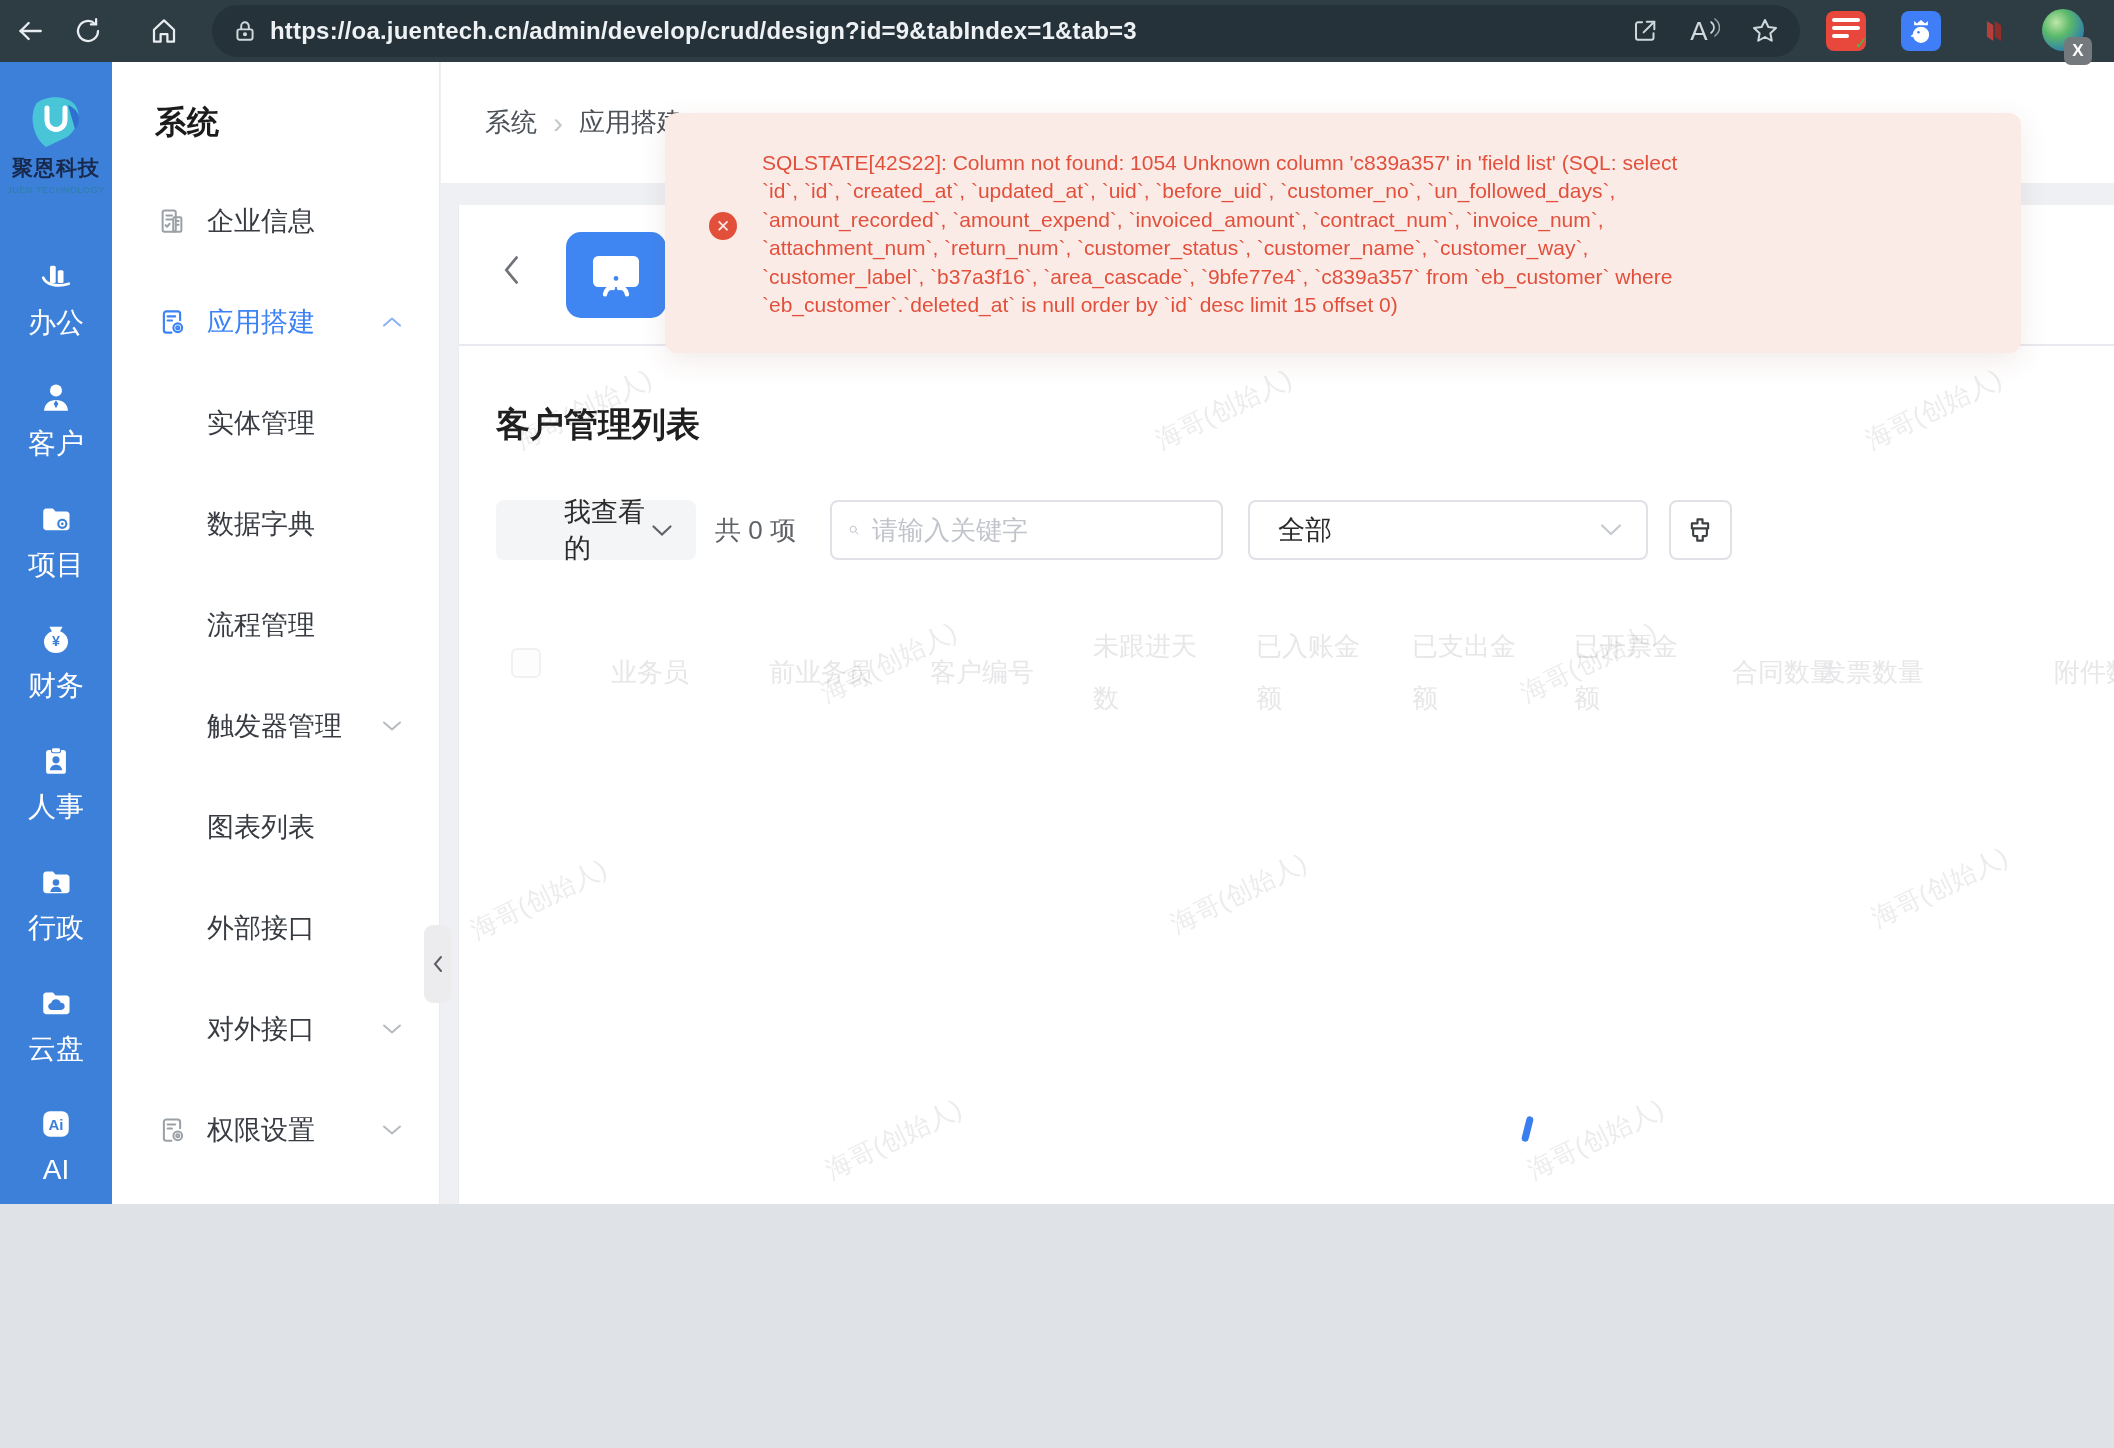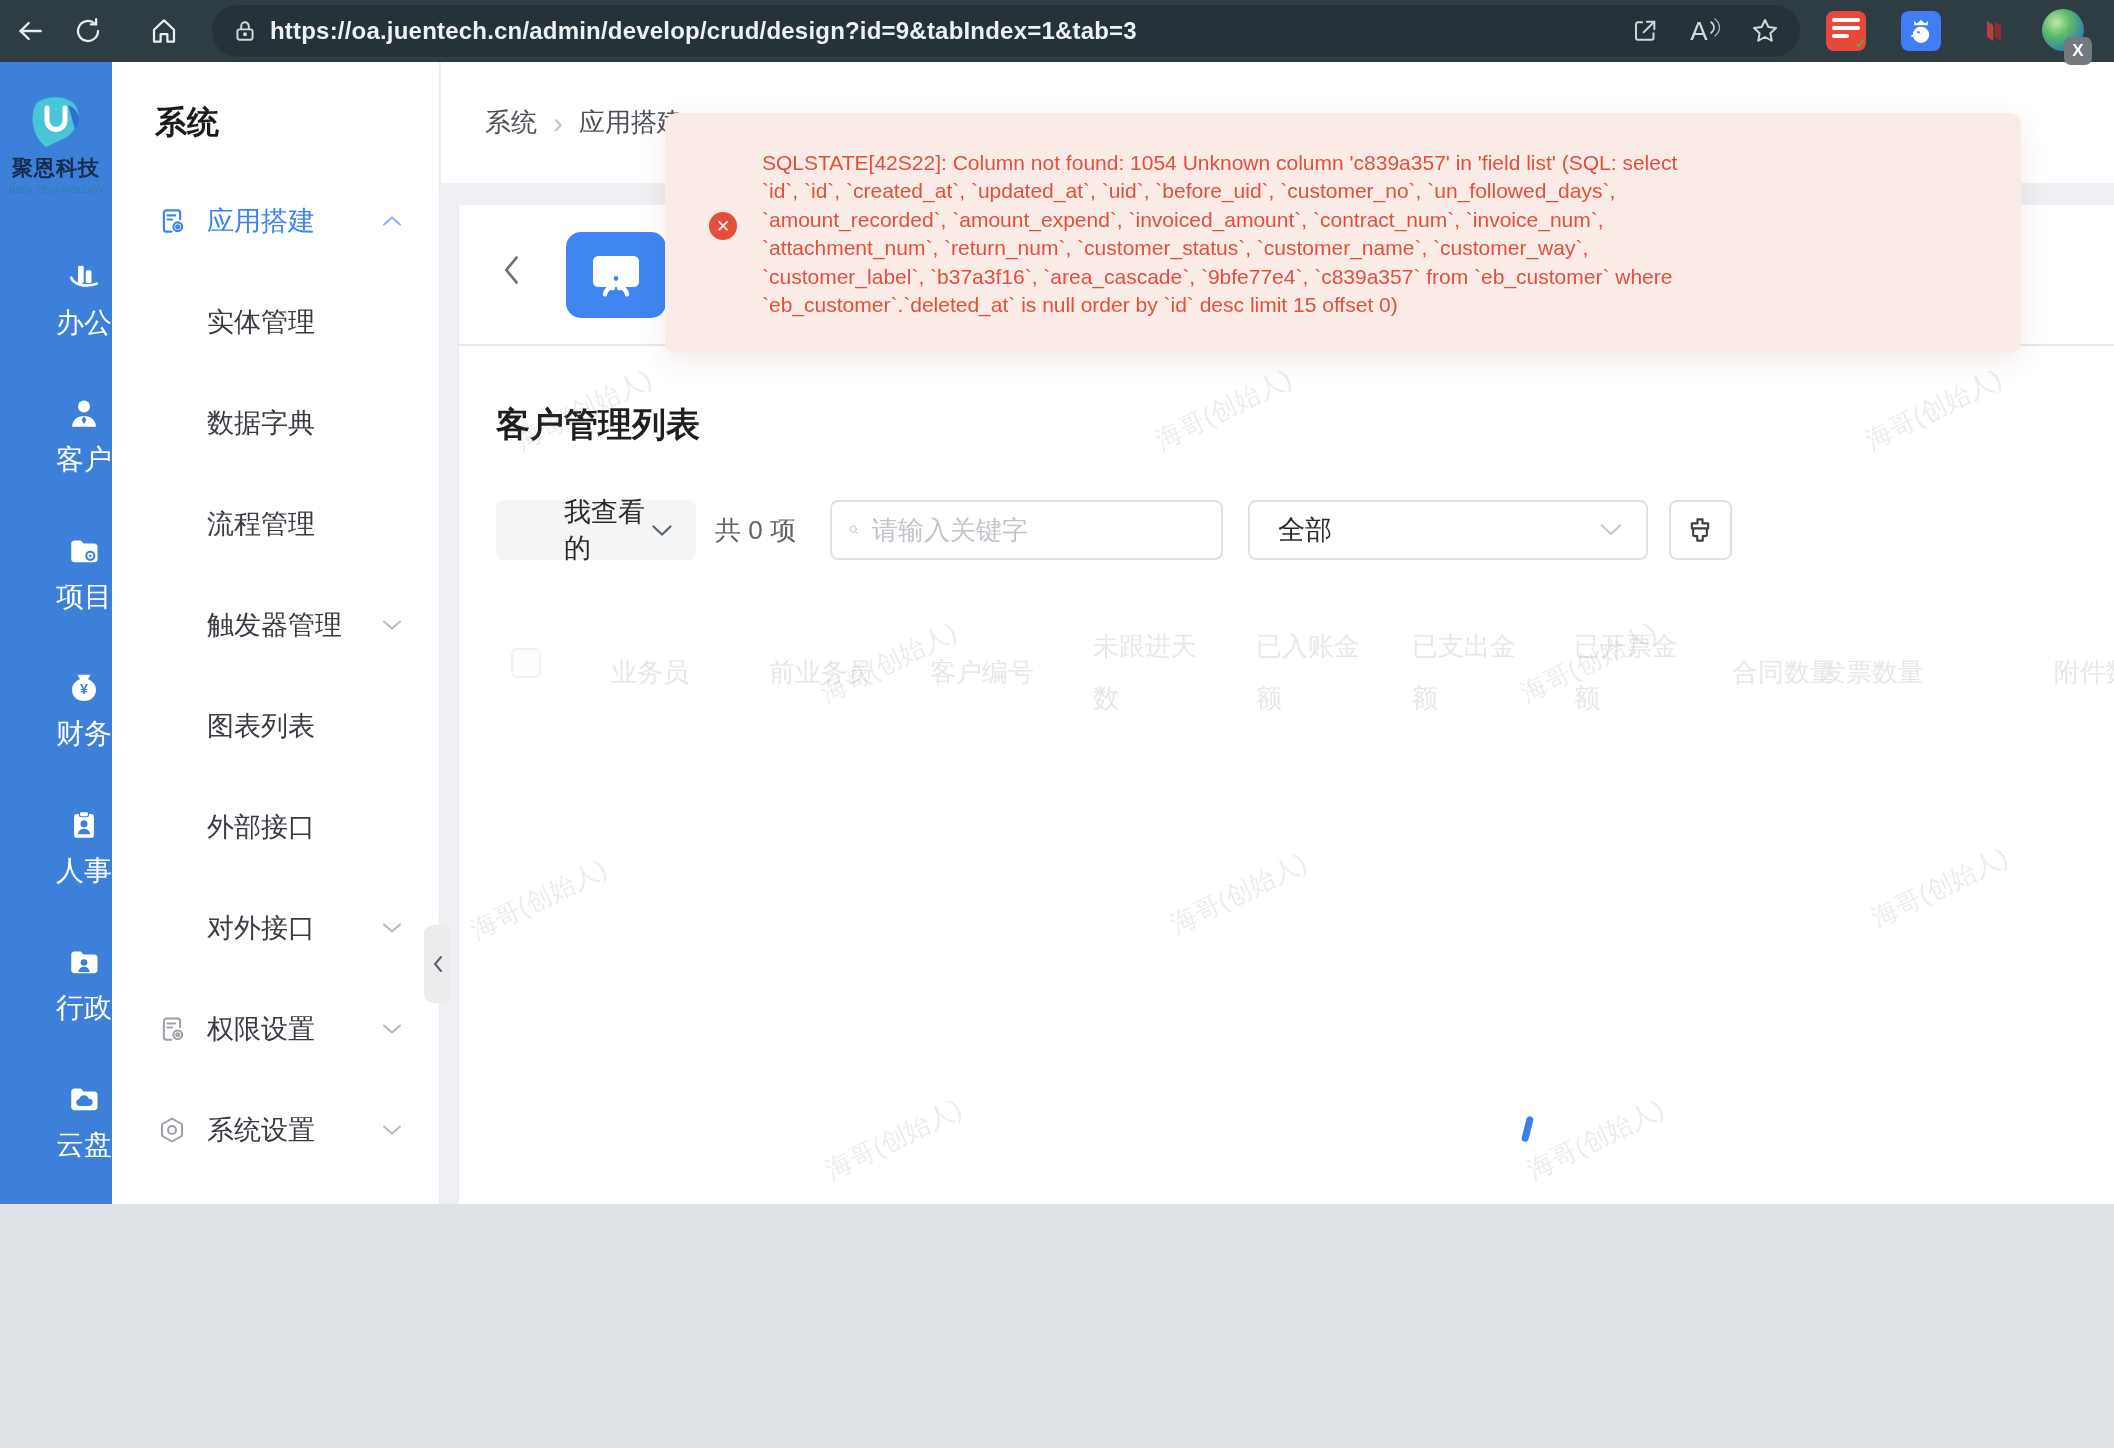--- a/index.html
+++ b/index.html
@@ -25,21 +25,21 @@
   .avatar{position:absolute;top:9px;width:42px;height:42px;border-radius:50%;
           background:radial-gradient(circle at 34% 32%,#bfe7a8 0%,#5cb96a 35%,#2e7fae 75%,#1e5f86 100%);}
   .avatar-badge{position:absolute;left:22px;top:28px;width:28px;height:28px;background:#74797d;border-radius:7px;
                 color:#fff;font-size:17px;font-weight:bold;display:flex;align-items:center;justify-content:center;}
 
   
   .rail{position:absolute;left:0;top:62px;width:112px;height:1386px;background:#3d80da;display:flex;flex-direction:column;align-items:center;z-index:20;}
   .logo{margin-top:34px;display:flex;flex-direction:column;align-items:center;}
   .logo .brand{font-size:21px;font-weight:bold;color:#17294d;margin-top:6px;letter-spacing:1px;}
   .logo .brand-sub{font-size:9px;color:#2b7fa6;margin-top:3px;letter-spacing:.6px;}
-  .rail-nav{margin-top:64px;display:flex;flex-direction:column;gap:58px;width:100%;align-items:flex-end;}
+  .rail-nav{margin-top:64px;display:flex;flex-direction:column;gap:42px;width:100%;}
   .rail-item{display:flex;flex-direction:column;align-items:center;gap:13px;cursor:pointer;}
   .rail-item .lab{color:#fff;font-size:28px;line-height:30px;}
 
   
   .menu{position:absolute;left:112px;top:62px;width:328px;height:1386px;background:#fff;border-right:1px solid #e9ecef;z-index:20;}
   .menu-title{margin:38px 0 0 43px;font-size:32px;font-weight:bold;color:#1b1b1b;height:44px;line-height:44px;}
   .menu-list{list-style:none;margin-top:26px;}
   .menu-item{height:101px;display:flex;align-items:center;padding-left:43px;position:relative;font-size:27px;color:#383c42;cursor:pointer;}
   .menu-item .mi{width:34px;height:34px;margin-right:18px;display:flex;align-items:center;justify-content:center;flex:none;}
   .menu-item.sub{padding-left:95px;}
@@ -242,20 +242,32 @@
           <text x="12" y="15.8" font-size="10" font-weight="bold" fill="#3d80da" text-anchor="middle">Ai</text>
         </svg>
         <div class="lab">AI</div>
       </div>
     </div>
   </div>
 
   <div class="menu">
     <div class="menu-title">系统</div>
     <ul class="menu-list">
+      <li class="menu-item">
+        <span class="mi">
+          <svg width="30" height="30" viewBox="0 0 24 24" fill="none" stroke="#9aa0a6" stroke-width="1.6" stroke-linecap="round" stroke-linejoin="round">
+              <rect x="4.5" y="3.5" width="10.5" height="17" rx="1.6"></rect>
+              <path d="M7.5 7.5h4.5M7.5 10.7h4.5"></path>
+              <rect x="13" y="9" width="6.5" height="11.5" rx="1"></rect>
+              <path d="M15.3 12h2M15.3 15h2"></path>
+              <path d="M6.8 15.3l1.2 1.3 2.1-2.4"></path>
+            </svg>
+        </span>
+        <span>企业信息</span>
+      </li>
       <li class="menu-item active">
         <span class="mi">
           <svg width="30" height="30" viewBox="0 0 24 24" fill="none" stroke="#3b82f6" stroke-width="1.7" stroke-linecap="round">
               <path d="M18.5 10.5V5.5c0-1.1-.9-2-2-2h-9c-1.1 0-2 .9-2 2v13c0 1.1.9 2 2 2h4"></path>
               <path d="M8.5 7.5h6M8.5 10.8h3.5"></path>
               <circle cx="16.6" cy="16.6" r="3.5"></circle>
               <circle cx="16.6" cy="16.6" r="1.2"></circle>
             </svg>
         </span>
         <span>应用搭建</span>

